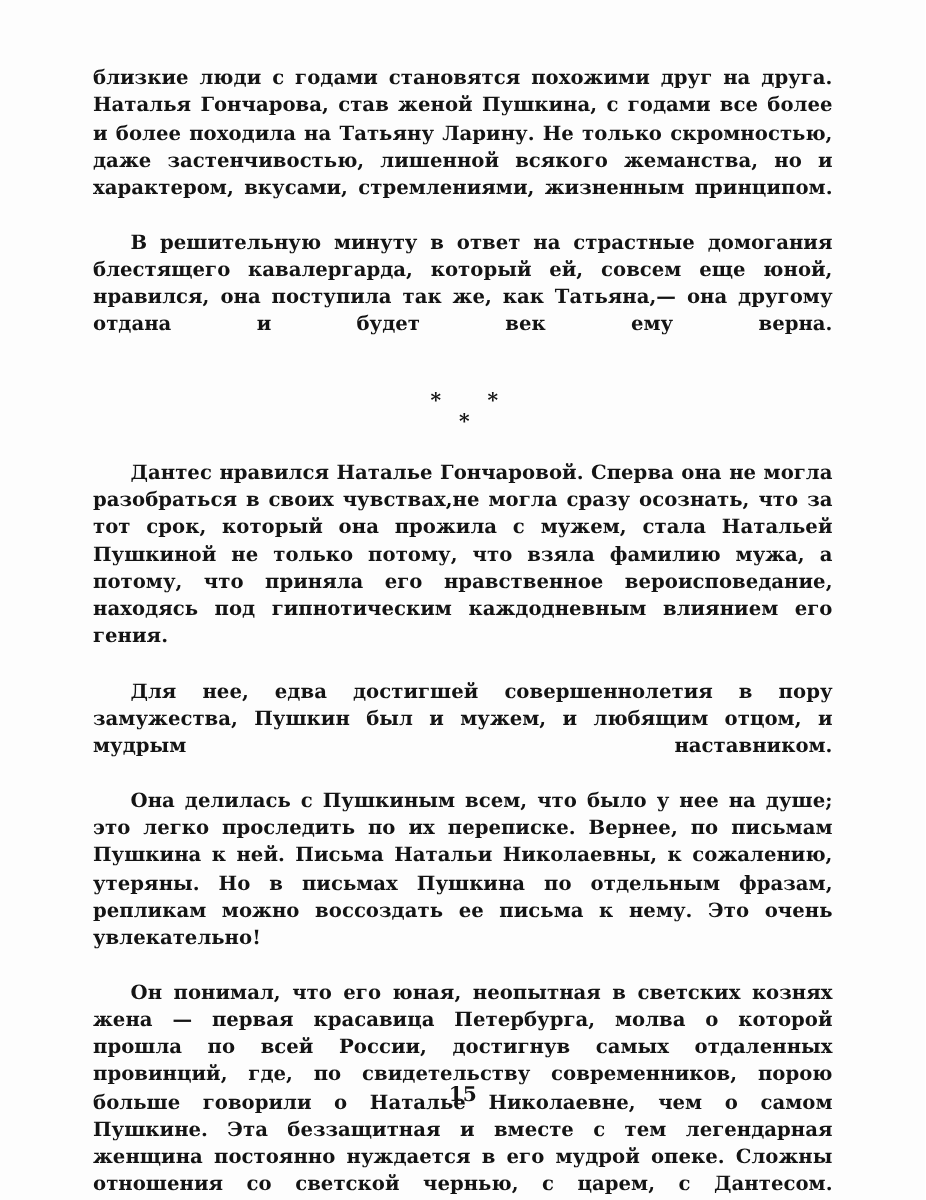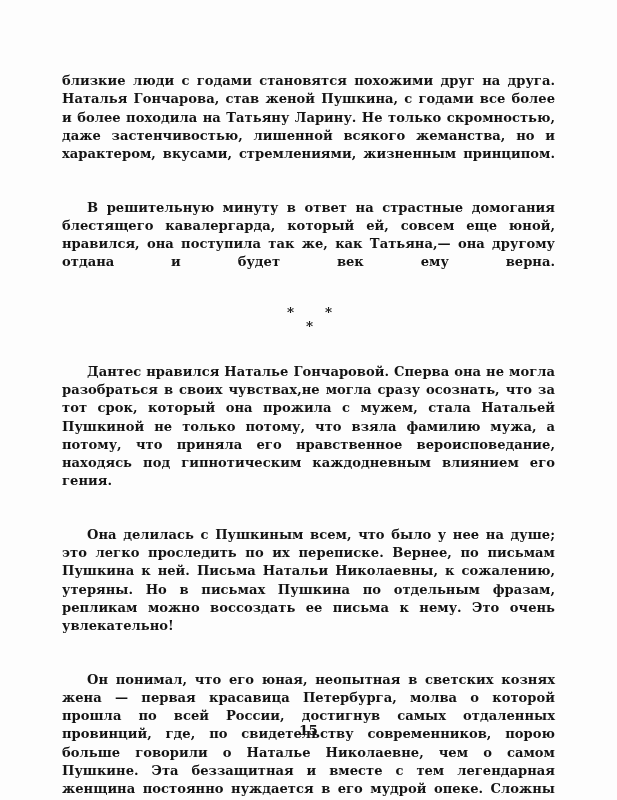--- a/index.html
+++ b/index.html
@@ -37,25 +37,23 @@
     line-height: 18.25px;
     font-weight: 600;
     letter-spacing: 0.02px;
     word-spacing: 0.2px;
     -webkit-font-smoothing: none;
   }
 
   
   .para.cont {
     text-indent: 0;
-    margin-top: 28px;
   }
   .para.indent {
     text-indent: 25px;
-    margin-top: 17px;
   }
 
   
   .para:after {
     content: "";
     display: inline-block;
     width: 100%;
   }
 
   
@@ -100,20 +98,21 @@
     <p class="para indent">В решительную минуту в ответ на страстные домогания блестящего кавалергарда, который ей, совсем еще юной, нравился, она поступила так же, как Татьяна,— она другому отдана и будет век ему верна.</p>
 
     <div id="section-break">
       <span class="ast ast-left">*</span>
       <span class="ast ast-right">*</span>
       <span class="ast ast-bottom">*</span>
     </div>
 
     <p class="para indent">Дантес нравился Наталье Гончаровой. Сперва она не могла разобраться в своих чувствах,не могла сразу осознать, что за тот срок, который она прожила с мужем, стала Натальей Пушкиной не только потому, что взяла фамилию мужа, а потому, что приняла его нравственное вероисповедание, находясь под гипнотическим каждодневным влиянием его гения.</p>
 
+    <p class="para indent">Для нее, едва достигшей совершеннолетия в пору замужества, Пушкин был и мужем, и любящим отцом, и мудрым наставником.</p>
 
     <p class="para indent">Она делилась с Пушкиным всем, что было у нее на душе; это легко проследить по их переписке. Вернее, по письмам Пушкина к ней. Письма Натальи Николаевны, к сожалению, утеряны. Но в письмах Пушкина по отдельным фразам, репликам можно воссоздать ее письма к нему. Это очень увлекательно!</p>
 
 
     <p class="para indent">Он понимал, что его юная, неопытная в светских кознях жена — первая красавица Петербурга, молва о которой прошла по всей России, достигнув самых отдаленных провинций, где, по свидетельству современников, порою больше говорили о Наталье Николаевне, чем о самом Пушкине. Эта беззащитная и вместе с тем легендарная женщина постоянно нуждается в его мудрой опеке. Сложны отношения со светской чернью, с царем, с Дантесом. Необходимо контролировать каждый ее шаг, каждое ее слово.</p>
 
   </div>
 
   <div id="page-number">15</div>
 

